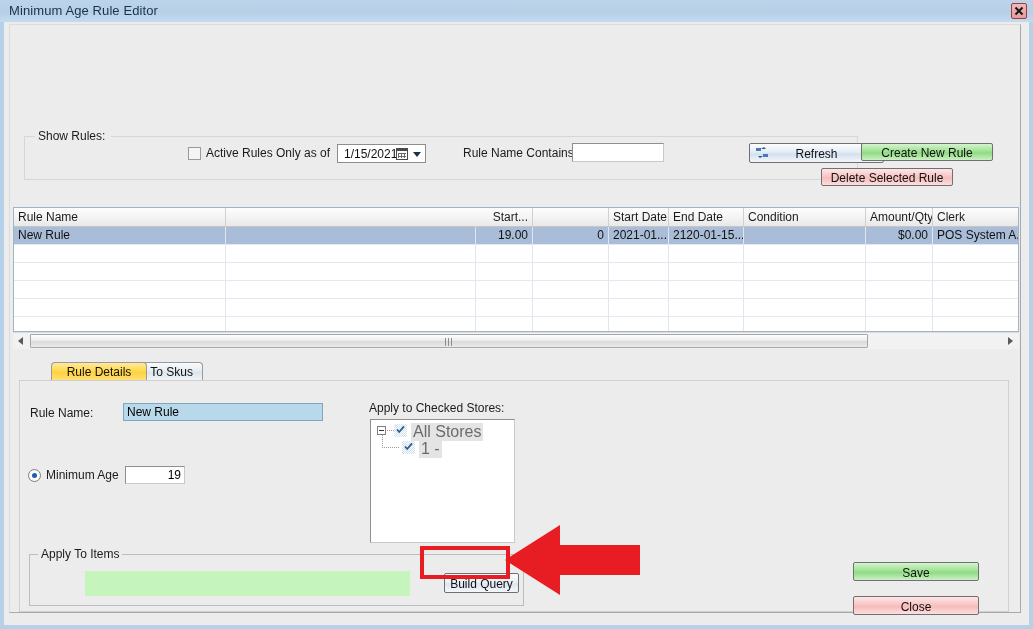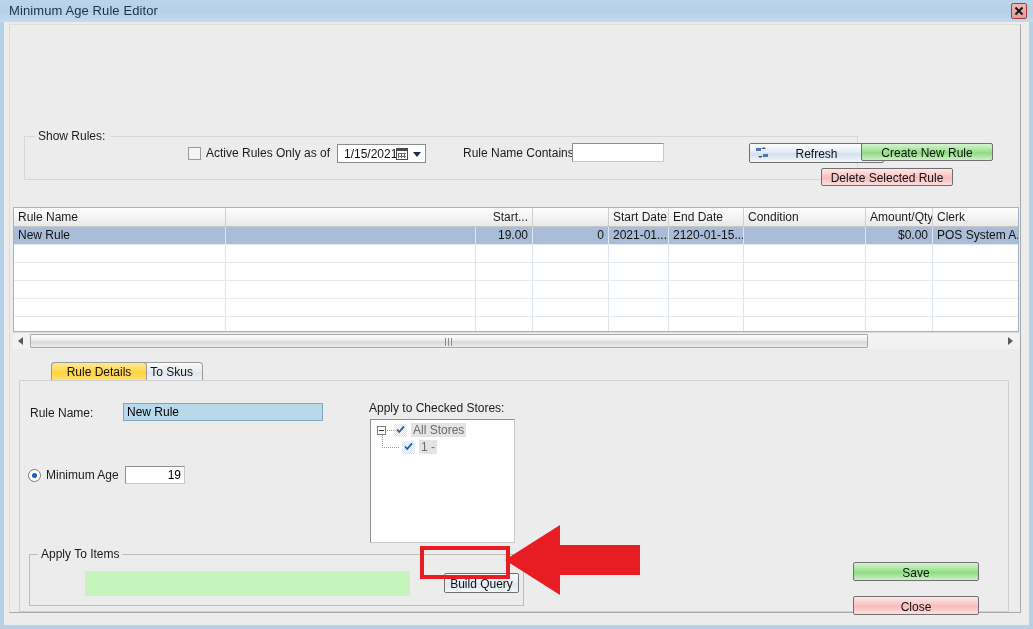--- a/index.html
+++ b/index.html
@@ -391,21 +391,21 @@
       repeating-conic-gradient(#cfe0f0 0 25%, #ffffff 0 50%) 0 0/2px 2px;
     cursor: pointer;
   }
   .t-check .mark {
     position: absolute;
     left: 2px; top: 1px;
     width: 9px; height: 9px;
   }
   .t-label {
     position: absolute;
-    font-size: 12px;
+    font-size: 16px;
     color: #6b6b6b;
     background: #e4e4e4;
     padding: 0 2px;
     white-space: nowrap;
     cursor: pointer;
   }
 
   
   .greenbox {
     position: absolute;

